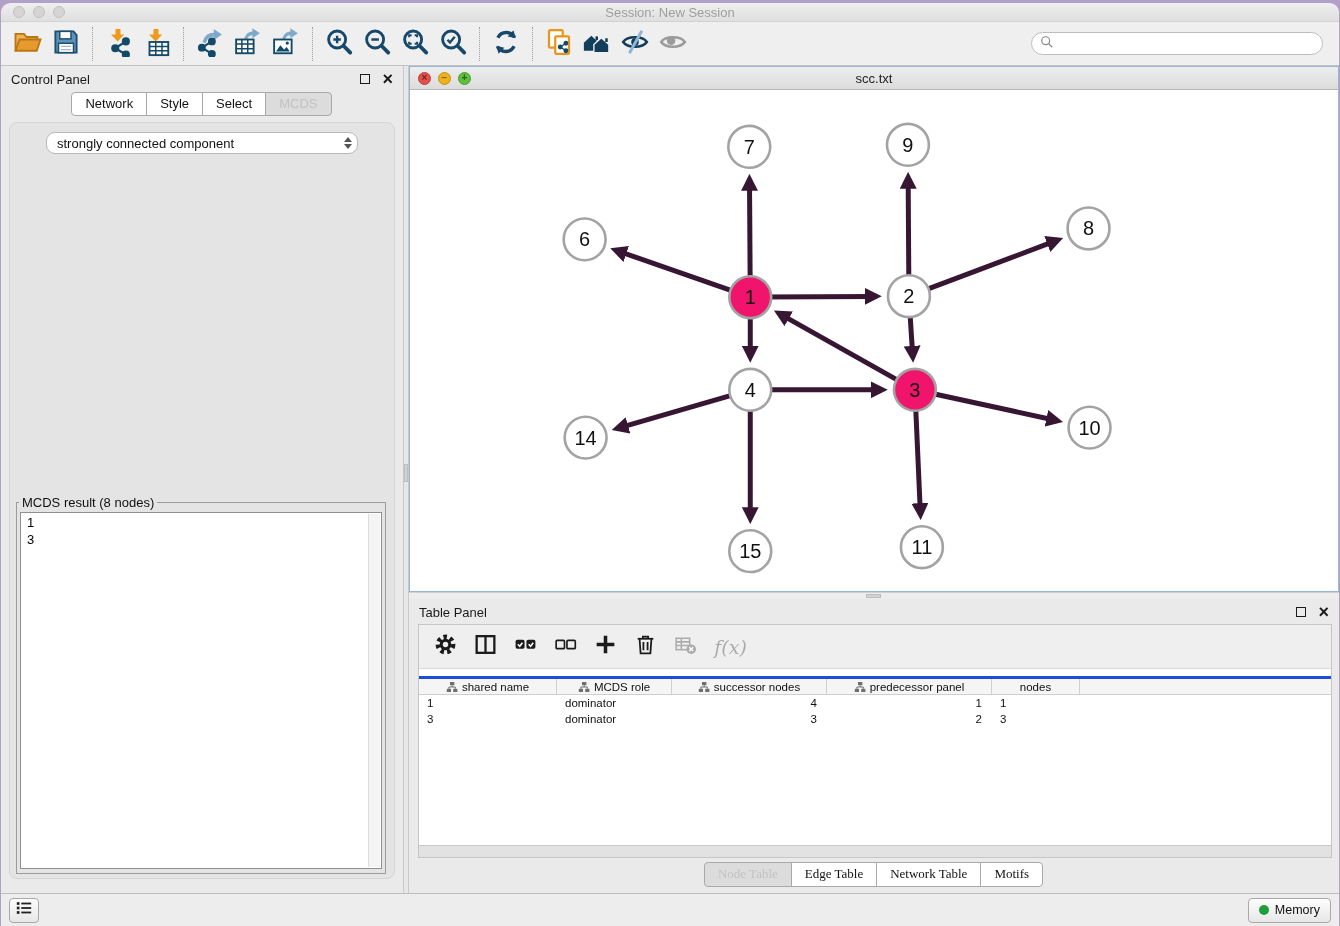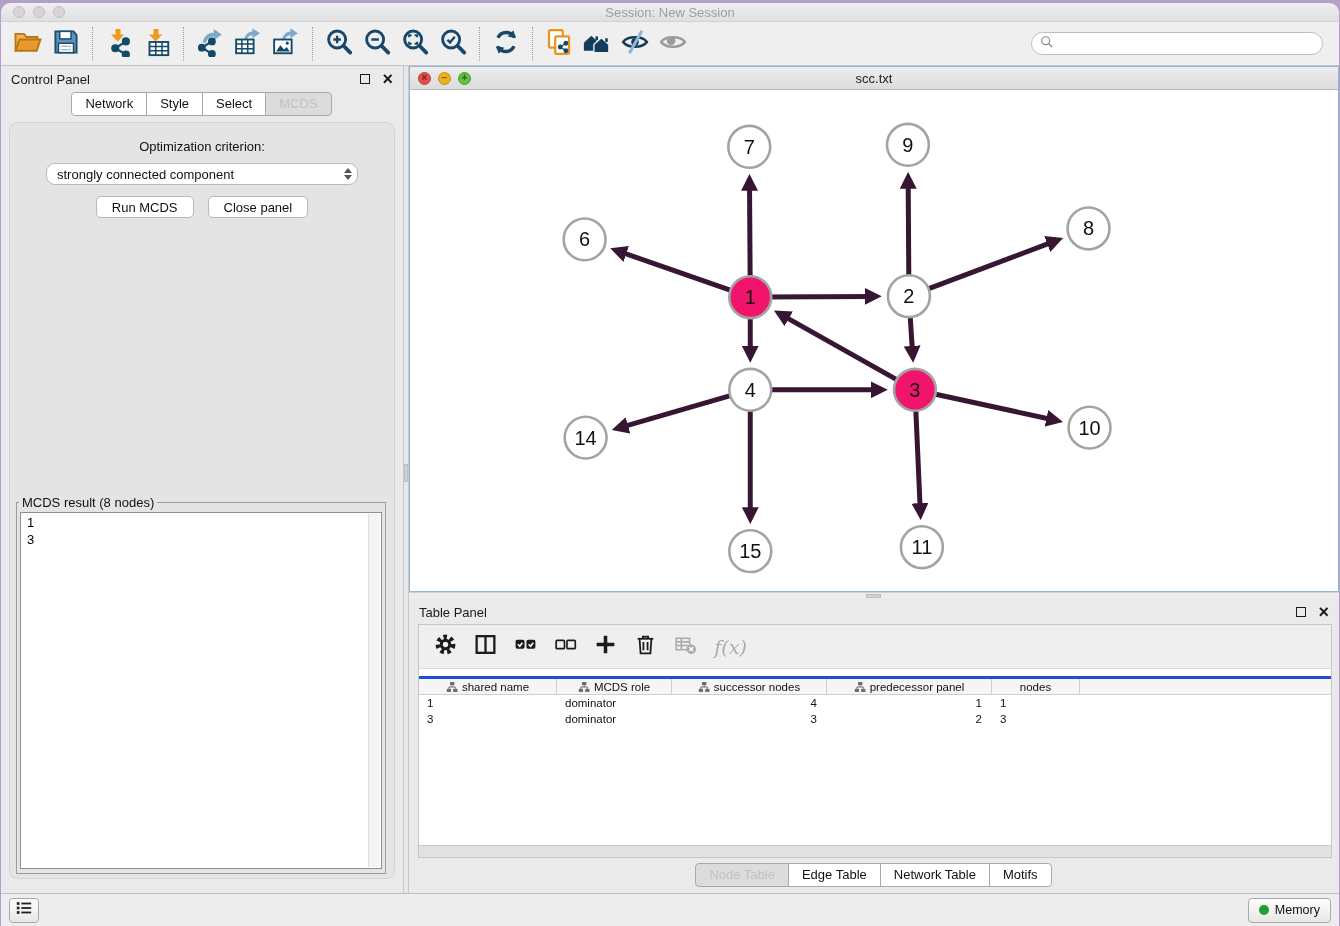--- a/index.html
+++ b/index.html
@@ -76,21 +76,21 @@
   .fx { font-family:"DejaVu Serif","Liberation Serif",serif; font-style:italic; font-size:19px; color:#ABABAB;margin-left:10px; }
   .tablewrap { margin-top:7px; }
   .thead { display:flex; height:19px; background:#F5F5F5; border-top:3px solid #1d4ed8; border-bottom:1px solid #CFCFCF; font-size:11.5px; color:#111; }
   .th { display:flex; align-items:center; justify-content:center; gap:4px; border-right:1px solid #CFCFCF; height:100%; }
   .c0{width:138px;} .c1{width:115px;} .c2{width:155px;} .c3{width:165px;} .c4{width:88px;}
   .trow { display:flex; height:16px; font-size:11.5px; color:#111; }
   .td { height:100%; display:flex; align-items:center; }
   .td.l { justify-content:flex-start; padding-left:8px; }
   .td.r { justify-content:flex-end; padding-right:10px; }
   .tp-scroll { margin-top:auto; height:12px; background:#E2E2E2; border-top:1px solid #C9C9C9; }
-  .tp-tabs { position:absolute; bottom:6px; left:0; right:0; display:flex; justify-content:center; }
+  .tp-tabs { position:absolute; bottom:6px; left:0; right:0; display:flex; justify-content:center;font-family:Liberation Serif, serif; }
 
   
   .statusbar { height:33px; background:#EDEDED; border-top:1px solid #BEBEBE; display:flex; align-items:center; padding:0 8px; flex:none; }
   .sbtn { width:30px; height:25px; background:linear-gradient(#FDFDFD,#E7E7E7); border:1px solid #A9A9A9; border-radius:4px; display:flex; align-items:center; justify-content:center; }
   .membtn { margin-left:auto; height:25px; background:linear-gradient(#FDFDFD,#E7E7E7); border:1px solid #A9A9A9; border-radius:4px; display:flex; align-items:center; gap:6px; padding:0 10px; font-size:12.5px; color:#111; font-family:inherit; }
   .dot { width:10px; height:10px; border-radius:50%; background:#1E9E3C; }
 </style>
 </head>
 <body>
 
@@ -267,31 +267,26 @@
           <span class="close-ico">×</span>
         </span>
       </div>
       <div class="segbar">
         <span class="seg">Network</span>
         <span class="seg">Style</span>
         <span class="seg">Select</span>
         <span class="seg sel">MCDS</span>
       </div>
       <div class="cp-card">
-        <div class="opt-label">Optimization criterion:</div>
         <div class="selectbox">
           <span>strongly connected component</span>
           <span class="chev">
               <i class="up"></i>
               <i class="dn"></i>
             </span>
-        </div>
-        <div class="btnrow">
-          <button class="pbtn">Run MCDS</button>
-          <button class="pbtn">Close panel</button>
         </div>
         <fieldset class="result">
           <legend>MCDS result (8 nodes)</legend>
           <div class="result-inner">
             <div class="result-lines">
               <div>1</div>
               <div>3</div>
             </div>
             <div class="vscroll"></div>
           </div>

